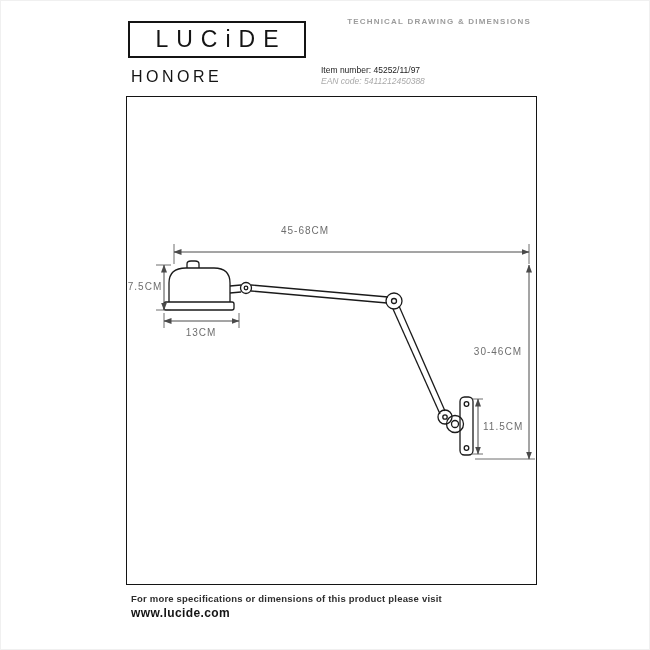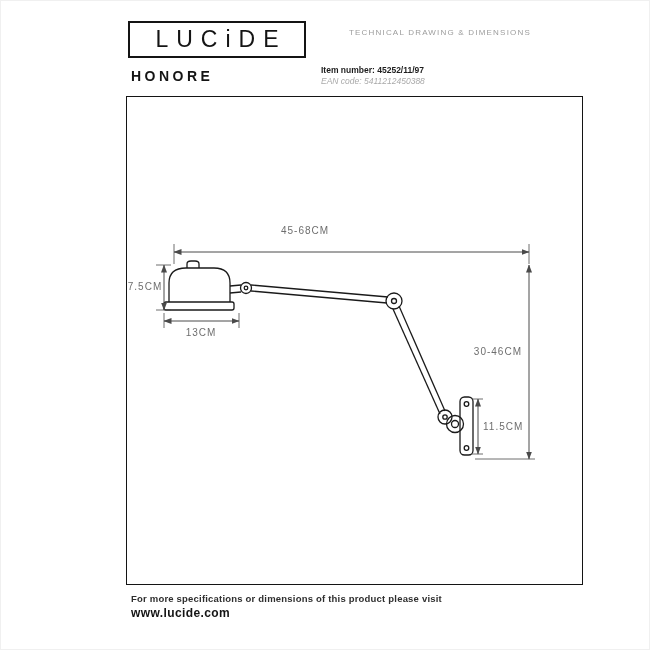--- a/index.html
+++ b/index.html
@@ -15,34 +15,34 @@
   .logo-box {
     position:absolute; left:127px; top:20px; width:178px; height:37px;
     border:2px solid #141414;
     display:flex; align-items:center; justify-content:center;
   }
   .logo-text {
     font-size:23px; letter-spacing:8px; padding-left:8px;
     color:#141414; font-weight:normal;
   }
   .doc-type {
-    position:absolute; top:27px; right:118px;
-    font-size:8px; font-weight:normal; letter-spacing:1.2px;
+    position:absolute; top:16px; right:118px;
+    font-size:8px; font-weight:bold; letter-spacing:1.2px;
     color:#9c9c9c; text-transform:uppercase;
   }
   .product-name {
     position:absolute; left:130px; top:67px;
-    font-size:14px; font-weight:bold; letter-spacing:3.5px; color:#141414;text-align:center;
+    font-size:16px; font-weight:normal; letter-spacing:3.5px; color:#141414;text-align:center;
   }
   .item-info { position:absolute; left:320px; top:64px; font-size:8.5px; line-height:11px; }
-  .item-line { color:#1c1c1c; font-weight:bold; }
+  .item-line { color:#1c1c1c; font-weight:normal; }
   .ean-line  { color:#a9a9a9;font-style:italic; }
 
   .drawing-box {
-    position:absolute; left:125px; top:95px; width:457px; height:489px;
+    position:absolute; left:125px; top:95px; width:411px; height:489px;
     border:1.5px solid #141414; background:#fff;
   }
   .drawing-box svg { display:block; }
   svg text {
     font-family:"Liberation Sans", sans-serif;
     fill:#6e6e6e; font-size:10px; letter-spacing:1px;
   }
 
   .footer-note {
     position:absolute; left:130px; top:592px;

